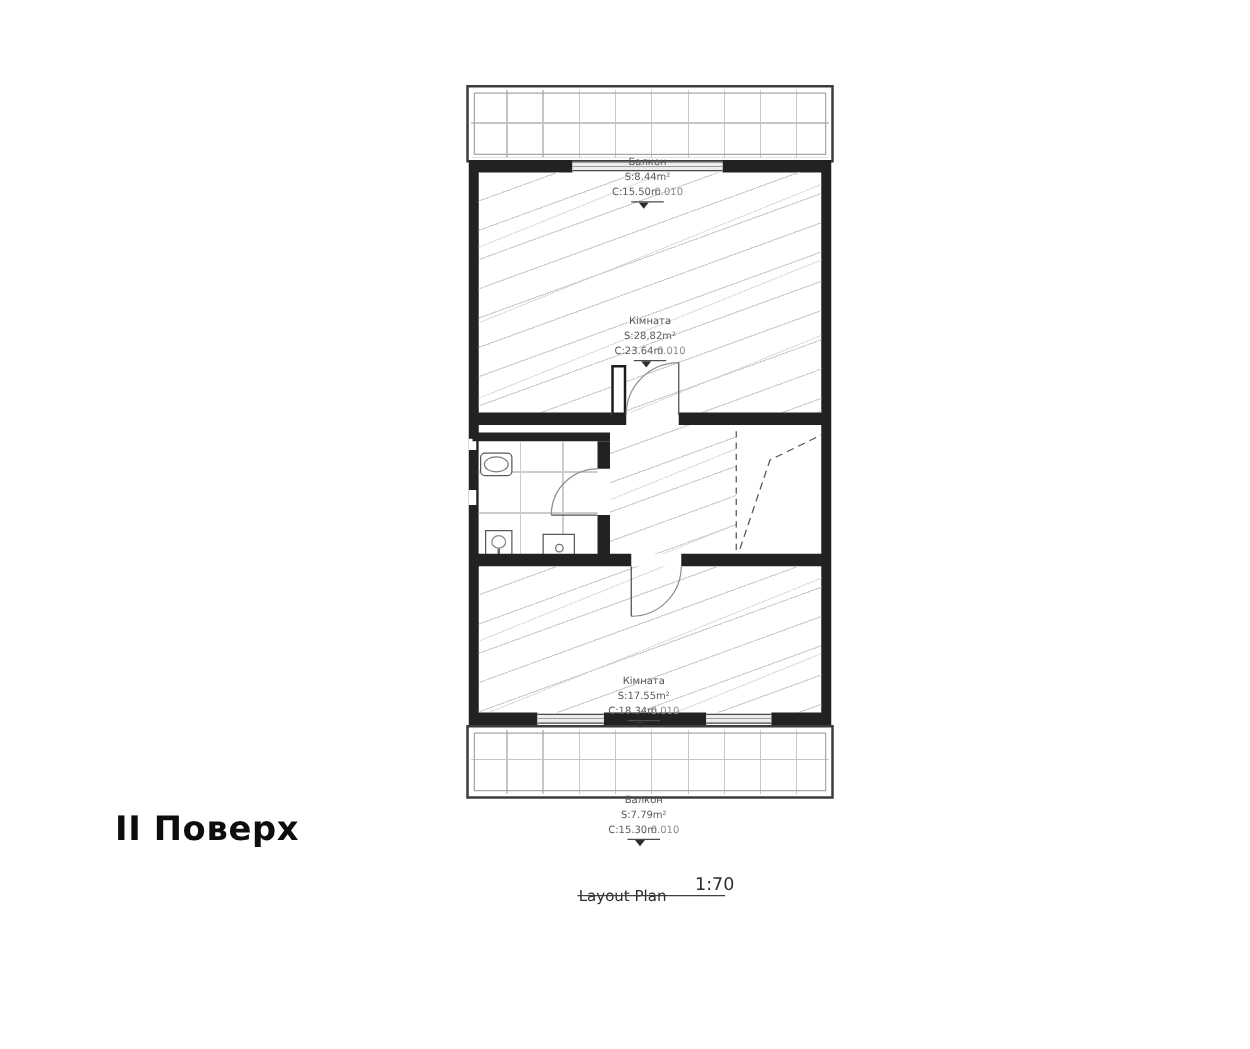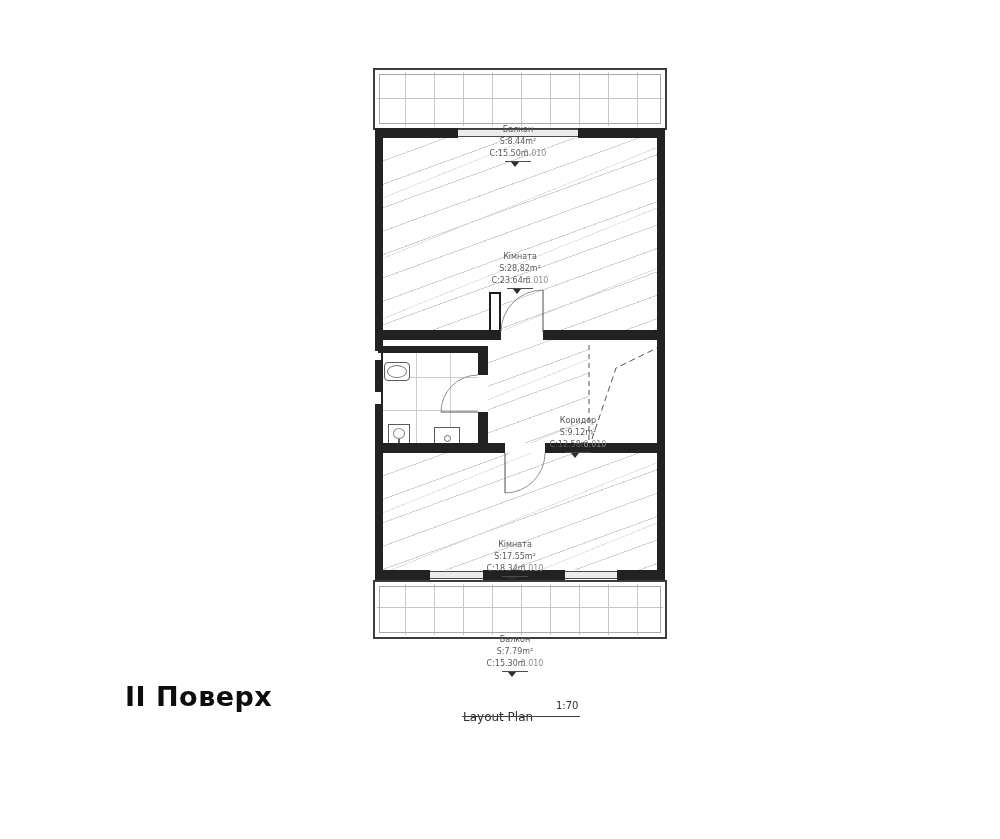--- a/index.html
+++ b/index.html
@@ -37,21 +37,21 @@
   .tub{position:absolute;border:1px solid #5a5a5a;border-radius:4px;background:#fff;box-sizing:border-box;}
   .tub-inner{position:absolute;left:2px;top:2px;right:2px;bottom:2px;border:1px solid #7a7a7a;border-radius:50%;}
   .basin{position:absolute;border:1px solid #5a5a5a;background:#fff;box-sizing:border-box;}
   .basin-inner{position:absolute;left:4px;top:3px;right:4px;bottom:6px;border:1px solid #8a8a8a;border-radius:50%;}
   .basin-tap{position:absolute;left:45%;bottom:0;width:2px;height:6px;background:#6a6a6a;}
   .wm{position:absolute;border:1px solid #5a5a5a;background:#fff;box-sizing:border-box;}
   .wm-dot{position:absolute;left:50%;top:50%;width:5px;height:5px;margin:-3px 0 0 -3px;border:1px solid #6a6a6a;border-radius:50%;}
   
   .floor-title{position:absolute;color:#0d0d0d;font-weight:700;font-size:27px;letter-spacing:0.5px;}
   .tb-name{position:absolute;color:#2e2e2e;font-size:12px;}
-  .tb-scale{position:absolute;color:#2e2e2e;font-size:10px;}
+  .tb-scale{position:absolute;color:#2e2e2e;font-size:14px;}
   .tb-line{position:absolute;height:1px;background:#3f3f3f;}
   svg{position:absolute;left:0;top:0;pointer-events:none;}
 </style>
 </head>
 <body>
 
 <div class="page">
 
   <div class="wall-thin" style="left:373px;top:68px;width:294px;height:62px;"></div>
   <div class="tilegrid" style="left:377px;top:72px;width:286px;height:54px;"></div>
@@ -128,40 +128,34 @@
   </div>
 
   <div class="rlabel" style="left:455px;top:210px;width:130px;">
     <div class="rname">Кімната</div>
     <div class="rarea">S:28,82m²</div>
     <div class="rceil"><span>C:23.64m</span><span class="lvl-val">0.010</span></div>
     <div class="lvl"></div>
   </div>
 
 
-  <div class="rlabel" style="left:532px;top:374px;width:92px;">
-    <div class="rname">Коридор</div>
-    <div class="rarea">S:9.12m²</div>
-    <div class="rceil"><span>C:12.58m</span><span class="lvl-val">0.010</span></div>
-    <div class="lvl"></div>
-  </div>
 
   <div class="rlabel" style="left:450px;top:498px;width:130px;">
     <div class="rname">Кімната</div>
     <div class="rarea">S:17.55m²</div>
     <div class="rceil"><span>C:18.34m</span><span class="lvl-val">0.010</span></div>
     <div class="lvl"></div>
   </div>
 
   <div class="rlabel" style="left:450px;top:593px;width:130px;">
     <div class="rname">Балкон</div>
     <div class="rarea">S:7.79m²</div>
     <div class="rceil"><span>C:15.30m</span><span class="lvl-val">0.010</span></div>
     <div class="lvl"></div>
   </div>
 
-  <div class="floor-title" style="left:92px;top:681px;margin-left:33px;">ІІ Поверх</div>
+  <div class="floor-title" style="left:92px;top:648px;">ІІ Поверх</div>
 
   <div class="tb-name" style="left:463px;top:710px;">Layout Plan</div>
   <div class="tb-scale" style="left:556px;top:700px;">1:70</div>
   <div class="tb-line" style="left:462px;top:716px;width:118px;"></div>
 
 </div>
 
 </body></html>

